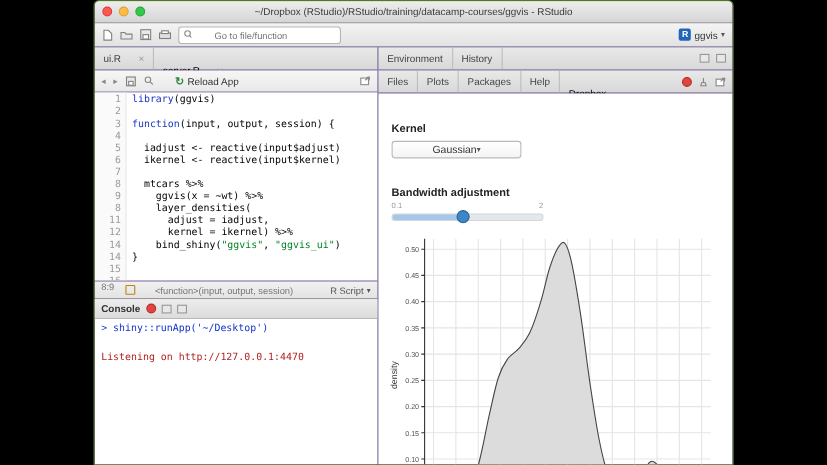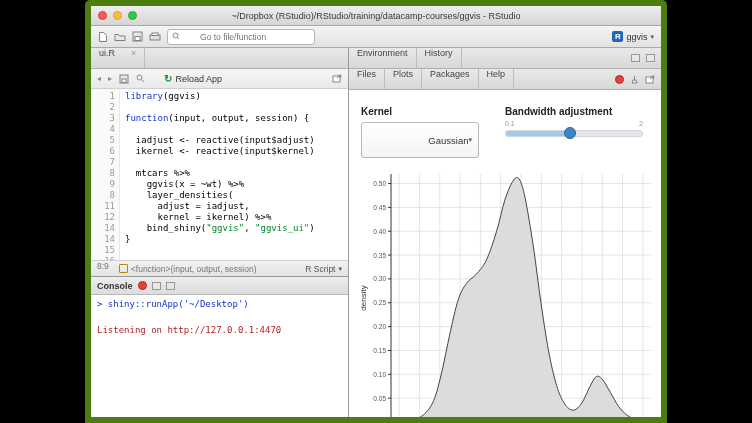--- a/index.html
+++ b/index.html
@@ -1,19 +1,19 @@
 <!DOCTYPE html>
 <html><head>
 <meta charset="utf-8">
 <style>
   html,body{margin:0;padding:0;}
   body{width:752px;height:423px;background:#000;position:relative;overflow:hidden;
        font-family:"Liberation Sans",sans-serif;-webkit-font-smoothing:antialiased;}
   .window{position:absolute;left:85px;top:0;width:582px;height:423px;background:#4c1d95;
-          border-radius:5px 5px 0 0;overflow:hidden;box-sizing:border-box;border:6px solid #4d7c0f;}
+          border-radius:5px 5px 0 0;overflow:hidden;box-sizing:border-box;border:1px solid #4d7c0f;}
   
   .titlebar{height:19px;background:linear-gradient(#eeeeee,#d5d5d5);border-bottom:1px solid #a8a8a8;
             position:relative;display:flex;align-items:center;}
   .lights{position:absolute;left:7px;top:5px;display:flex;gap:6px;}
   .light{width:9px;height:9px;border-radius:50%;box-sizing:border-box;}
   .light.red{background:#fc5753;border:1px solid #df3e38;}
   .light.yellow{background:#fdbc40;border:1px solid #de9f34;}
   .light.green{background:#34c84a;border:1px solid #27aa35;}
   .wtitle{flex:1;text-align:center;font-size:9px;color:#3a3a3a;white-space:nowrap;overflow:hidden;}
   
@@ -28,21 +28,21 @@
   .rlogo{width:11px;height:11px;background:#2066b8;border-radius:2px;color:#fff;font-size:8px;
          display:flex;align-items:center;justify-content:center;font-weight:bold;}
   .caret{font-size:7px;color:#555;}
   
   .main{display:flex;height:383px;}
   .leftcol{width:258px;border-right:1px solid #9a9a9a;display:flex;flex-direction:column;box-sizing:border-box;}
   .rightcol{flex:1;display:flex;flex-direction:column;min-width:0;}
   
   .tabbar{height:20px;background:linear-gradient(#e9e9e9,#d8d8d8);border-bottom:1px solid #b0b0b0;
           display:flex;align-items:stretch;flex:none;}
-  .tab{display:flex;align-items:flex-start;gap:16px;padding:0 8px;font-size:9px;color:#444;
+  .tab{display:flex;align-items:center;gap:16px;padding:0 8px;font-size:9px;color:#444;
        border-right:1px solid #bdbdbd;cursor:default;}
   .tab.active{background:#fff;color:#000;margin-top:21px;}
   .tab .x{color:#999;font-size:9px;}
   .tab-spacer{flex:1;display:flex;align-items:center;justify-content:flex-end;gap:6px;padding:0 6px;}
   
   .src{height:229px;display:flex;flex-direction:column;border-bottom:1px solid #9a9a9a;box-sizing:border-box;flex:none;}
   .srctools{height:19px;background:linear-gradient(#f6f6f6,#e9e9e9);border-bottom:1px solid #cfcfcf;
             display:flex;align-items:center;gap:7px;padding:0 6px;font-size:9px;color:#555;flex:none;}
   .navarrow{font-size:8px;color:#888;}
   .reload{display:flex;align-items:center;gap:3px;margin-left:12px;color:#333;}
@@ -51,40 +51,40 @@
   .codewrap{flex:1;display:flex;overflow:hidden;background:#fff;
             font-family:"DejaVu Sans Mono",monospace;font-size:9px;line-height:11px;}
   .gutter{width:24px;background:#fafafa;color:#9a9a9a;text-align:right;padding:2px 4px 0 0;
           border-right:1px solid #e8e8e8;flex:none;}
   .code{flex:1;padding:2px 0 0 5px;white-space:pre;color:#000;overflow:hidden;}
   .code .kw{color:#1a35c4;}
   .code .str{color:#008426;}
   .statusbar{height:15px;background:linear-gradient(#f1f1f1,#e3e3e3);border-top:1px solid #cfcfcf;
              display:flex;font-size:8.5px;color:#777;padding:0 6px;gap:10px;flex:none;}
   .scopeicon{width:7px;height:7px;border:1px solid #b8860b;border-radius:1px;display:inline-block;}
-  .scope{display:flex;align-items:center;gap:3px;}
+  .scope{display:flex;align-items:center;gap:18px;}
   .doctype{margin-left:auto;display:flex;align-items:center;gap:3px;color:#555;}
   
   .console{flex:1;display:flex;flex-direction:column;background:#fff;min-height:0;}
   .conshdr{height:17px;background:linear-gradient(#ededed,#dcdcdc);border-bottom:1px solid #b8b8b8;
            display:flex;align-items:center;padding:0 6px;gap:5px;flex:none;}
   .contitle{font-size:9px;font-weight:bold;color:#333;}
   .conpath{font-size:8px;color:#777;white-space:nowrap;overflow:hidden;text-overflow:ellipsis;flex:1;}
   .stopdot{width:9px;height:9px;border-radius:50%;background:#e0443e;border:1px solid #b52b27;
            box-sizing:border-box;flex:none;}
   .panebtn{width:7px;height:6px;border:1px solid #979797;background:#e8e8e8;display:inline-block;}
   .conbody{flex:1;font-family:"DejaVu Sans Mono",monospace;font-size:9px;line-height:12px;padding:3px 6px;}
   .cmd{color:#1133cc;}
   .msg{color:#b22222;margin-top:14px;}
   
   .viewer{flex:1;background:#fff;padding:8px 8px 0 10px;overflow:hidden;min-height:0;}
-  .controls{display:flex;gap:26px;margin:8px 0 10px 2px;}
+  .controls{display:flex;gap:26px;margin:19px 0 10px 2px;flex-direction:column;}
   .ctl-label{font-size:10px;font-weight:bold;color:#222;margin-bottom:5px;}
-  .select{width:118px;height:36px;border:1px solid #b9b9b9;border-radius:3px;display:flex;align-items:center;
-          justify-content:flex-end;padding:0 6px;font-size:9.5px;color:#333;
+  .select{width:118px;height:16px;border:1px solid #b9b9b9;border-radius:3px;display:flex;align-items:center;
+          justify-content:center;padding:0 6px;font-size:9.5px;color:#333;
           background:linear-gradient(#ffffff,#f4f4f4);box-sizing:border-box;}
   .sliderwrap{width:138px;position:relative;margin-top:13px;}
   .minmax{position:absolute;top:-10px;font-size:7px;color:#999;}
   .minmax.min{left:0;} .minmax.max{right:0;}
   .track{height:5px;background:#e4e7eb;border:1px solid #d2d5da;border-radius:3px;position:relative;}
   .fill{position:absolute;left:0;top:0;bottom:0;width:47%;background:#a5c8e8;border-radius:3px 0 0 3px;}
   .handle{position:absolute;left:calc(47% - 6px);top:-4px;width:12px;height:12px;border-radius:50%;
           background:#3d85c6;border:1px solid #2a6496;box-sizing:border-box;}
   svg.plot .tick{font-size:6.5px;fill:#555;font-family:"Liberation Sans",sans-serif;}
   svg.plot .axlab{font-size:8px;fill:#333;font-family:"Liberation Sans",sans-serif;}

